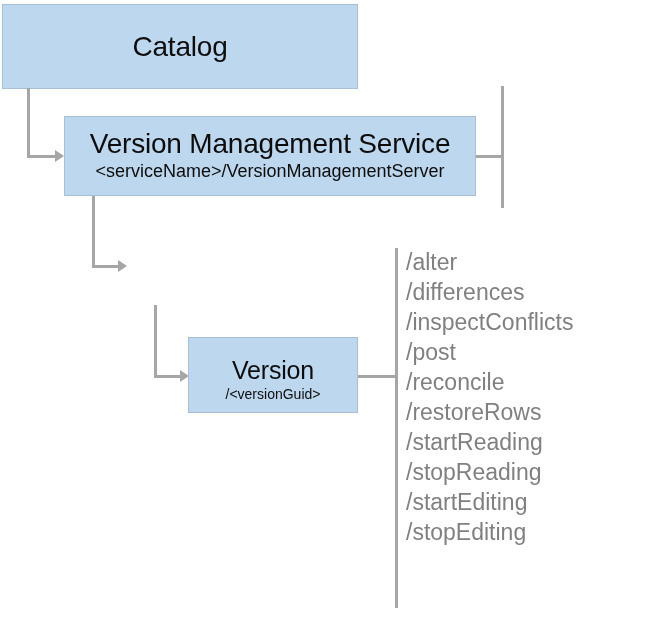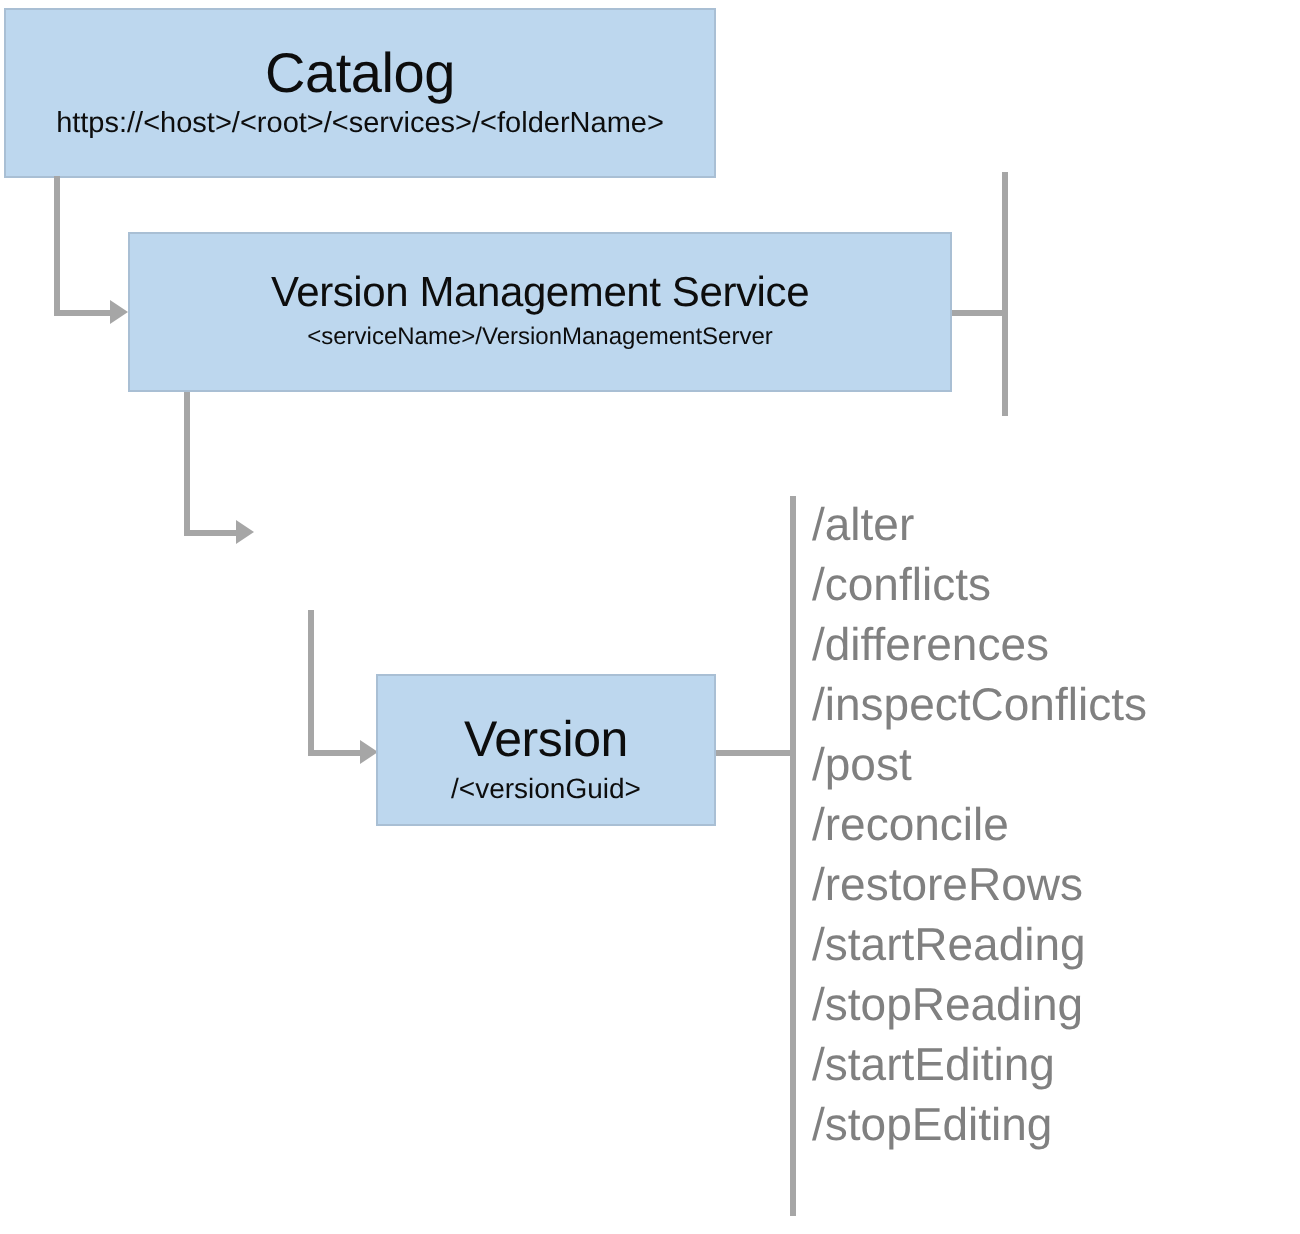--- a/index.html
+++ b/index.html
@@ -41,22 +41,22 @@
     font-size: 14px;
     line-height: 1.2;
     color: #0d0d0d;
     margin-top: 3px;
     text-align: center;
     white-space: nowrap;
   }
   
   #node-catalog .node-title { font-size: 28px; }
   #node-catalog .node-sub { font-size: 14.5px; }
-  #node-vms .node-title { font-size: 21px; text-align: right; }
-  #node-vms .node-sub { font-size: 12px; }
+  #node-vms .node-title { font-size: 28px; text-align: right; }
+  #node-vms .node-sub { font-size: 18px; }
   #node-versions .node-title { font-size: 25px; }
   #node-versions .node-sub { font-size: 14px; }
   #node-version .node-title { font-size: 25px; margin-top: 10px; }
   #node-version .node-sub { font-size: 14px; }
 
   
   .conn-v {
     position: absolute;
     width: 3px;
     background: #a6a6a6;
@@ -91,21 +91,20 @@
     height: 30px;
   }
 </style>
 </head>
 <body>
 
 <div id="canvas">
 
   <div class="node" id="node-catalog" style="left:2px; top:4px; width:356px; height:85px;">
     <div class="node-title">Catalog</div>
-    <div class="node-sub">https://&lt;host&gt;/&lt;root&gt;/&lt;services&gt;/&lt;folderName&gt;</div>
   </div>
 
   <div class="conn-v" style="left:27px; top:88px; height:70px;"></div>
   <div class="conn-h" style="left:27px; top:155px; width:30px;"></div>
   <div class="arrow-right" style="left:55px; top:150px;"></div>
 
   <div class="node" id="node-vms" style="left:64px; top:116px; width:412px; height:80px;">
     <div class="node-title">Version Management Service</div>
     <div class="node-sub">&lt;serviceName&gt;/VersionManagementServer</div>
   </div>
@@ -124,21 +123,20 @@
 
   <div class="node" id="node-version" style="left:188px; top:337px; width:170px; height:76px;">
     <div class="node-title">Version</div>
     <div class="node-sub">/&lt;versionGuid&gt;</div>
   </div>
 
   <div class="conn-h" style="left:358px; top:375px; width:40px;"></div>
   <div class="bracket-bar" style="left:395px; top:248px; height:360px;"></div>
   <div class="op-list" id="ops-version" style="left:406px; top:247px;">
       <span class="op-item">/alter</span>
-      <span class="op-item">/conflicts</span>
       <span class="op-item">/differences</span>
       <span class="op-item">/inspectConflicts</span>
       <span class="op-item">/post</span>
       <span class="op-item">/reconcile</span>
       <span class="op-item">/restoreRows</span>
       <span class="op-item">/startReading</span>
       <span class="op-item">/stopReading</span>
       <span class="op-item">/startEditing</span>
       <span class="op-item">/stopEditing</span>
     </div>

